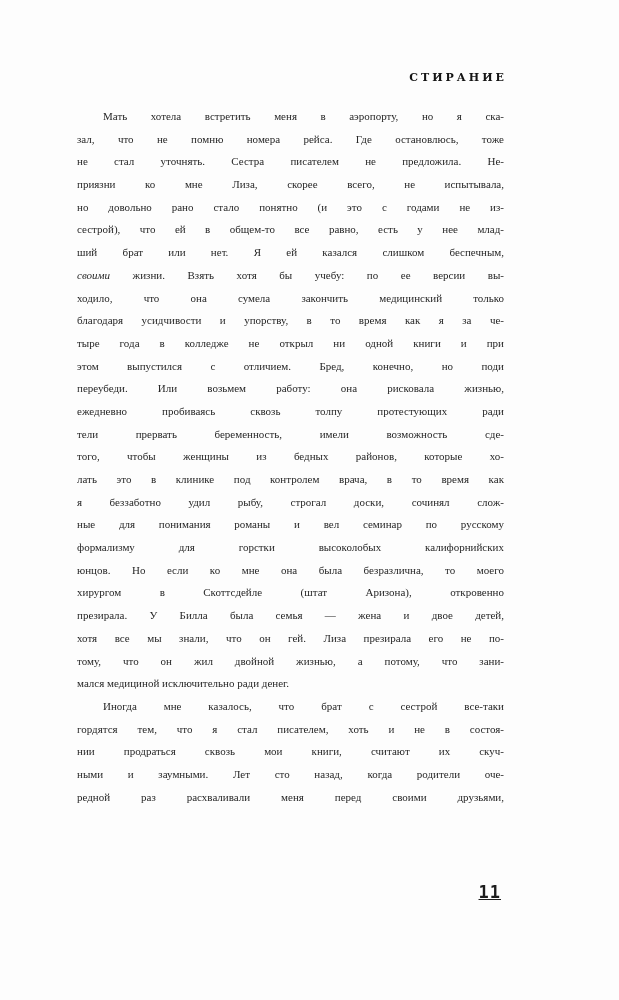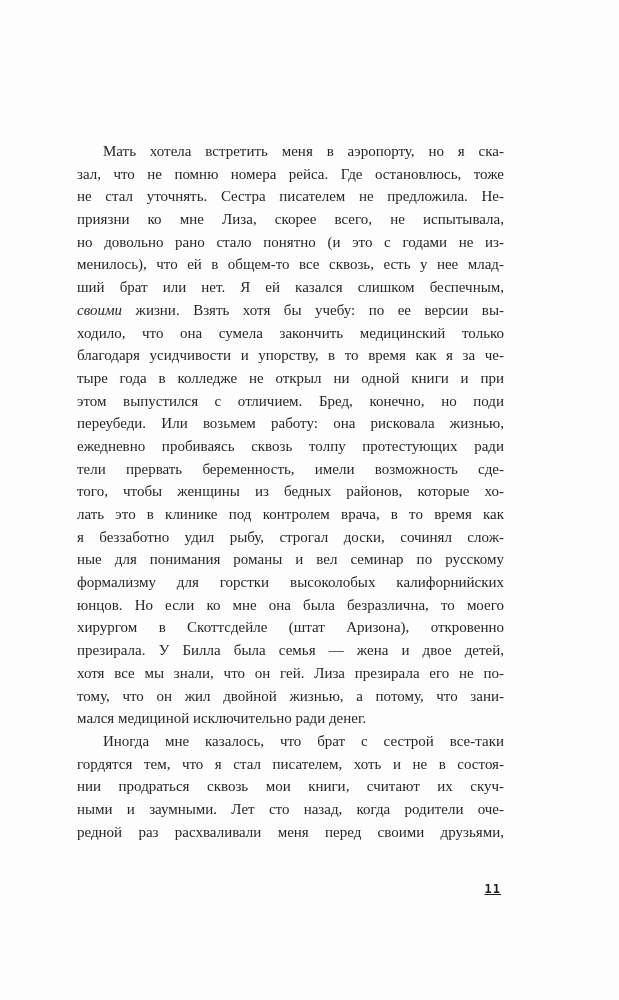--- a/index.html
+++ b/index.html
@@ -21,60 +21,60 @@
     font-weight: bold;
     font-size: 11px;
     letter-spacing: 3px;
     color: #141414;
   }
   .body-text {
     position: absolute;
     top: 105px;
     left: 77px;
     width: 427px;
-    font-size: 15px;
+    font-size: 11px;
     line-height: 22.7px;
     color: #272727;
-    margin-top: 35px;
   }
   .line {
     height: 22.7px;
     text-align: justify;
     text-align-last: justify;
     white-space: normal;
   }
   .line.indent { text-indent: 26px; }
   .line.no-stretch { text-align-last: left; }
   .line em { font-style: italic; }
   .page-number {
     position: absolute;
     top: 882px;
     left: 77px;
     width: 424px;
     text-align: right;
     font-family: "DejaVu Sans Mono", monospace;
     font-weight: bold;
-    font-size: 12px;
+    font-size: 17px;
     letter-spacing: 1px;
     color: #1c1c1c;
     text-decoration: underline;
   }
 </style>
 </head>
 <body>
 
 <div class="page" style="background: rgb(253, 253, 253);">
+  <div class="running-head" style="color: rgb(20, 20, 20);">СТИРАНИЕ</div>
 
   <div class="body-text" style="color: rgb(39, 39, 39);">
       <div class="line indent">Мать хотела встретить меня в аэропорту, но я ска-</div>
       <div class="line">зал, что не помню номера рейса. Где остановлюсь, тоже</div>
       <div class="line">не стал уточнять. Сестра писателем не предложила. Не-</div>
       <div class="line">приязни ко мне Лиза, скорее всего, не испытывала,</div>
       <div class="line">но довольно рано стало понятно (и это с годами не из-</div>
-      <div class="line">менилось), что ей в общем-то все сквозь, есть у нее млад-</div>
+      <div class="line">сестрой), что ей в общем-то все равно, есть у нее млад-</div>
       <div class="line">ший брат или нет. Я ей казался слишком беспечным,</div>
       <div class="line"><em>своими</em> жизни. Взять хотя бы учебу: по ее версии вы-</div>
       <div class="line">ходило, что она сумела закончить медицинский только</div>
       <div class="line">благодаря усидчивости и упорству, в то время как я за че-</div>
       <div class="line">тыре года в колледже не открыл ни одной книги и при</div>
       <div class="line">этом выпустился с отличием. Бред, конечно, но поди</div>
       <div class="line">переубеди. Или возьмем работу: она рисковала жизнью,</div>
       <div class="line">ежедневно пробиваясь сквозь толпу протестующих ради</div>
       <div class="line">тели прервать беременность, имели возможность сде-</div>
       <div class="line">того, чтобы женщины из бедных районов, которые хо-</div>

